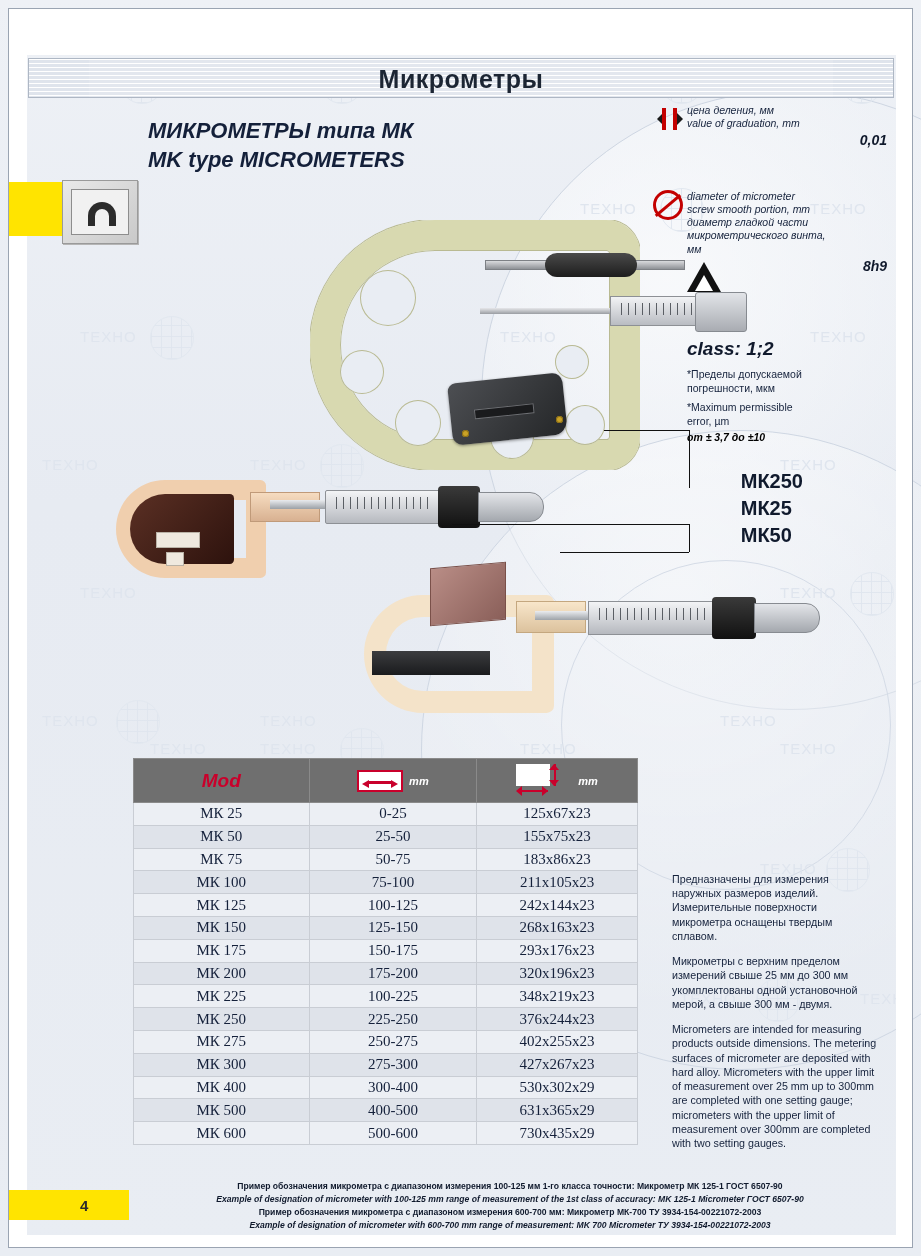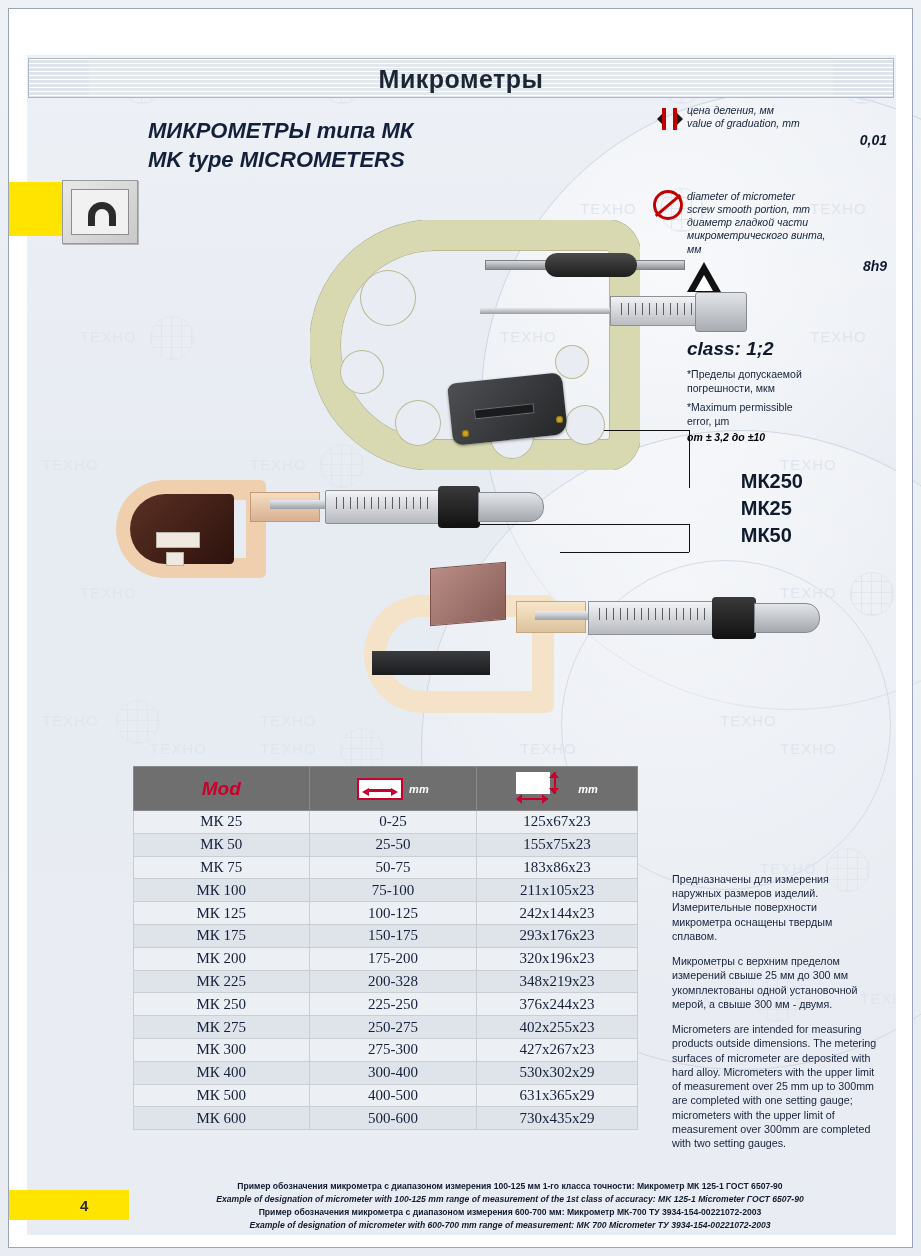--- a/index.html
+++ b/index.html
@@ -253,21 +253,21 @@
   }
   .f3-pad { position:absolute; left:42px; top:86px; width:118px; height:24px; background:linear-gradient(180deg,#3b3c3f,#1a1b1d); }
   .f3-block { position:absolute; left:100px; top:0px; width:76px; height:58px; background:linear-gradient(135deg,#b98d86,#8a5f59); border:1px solid #7a5049; transform:skewY(-5deg); }
   .f3-shoulder { position:absolute; left:186px; top:36px; width:70px; height:32px; background:linear-gradient(180deg,#f8e6ca,#dcc29d); border:1px solid #c4a77f; }
   .f3-rod { position:absolute; left:205px; top:46px; width:64px; height:9px; background:linear-gradient(180deg,#eaecef,#9ea3a9); }
   .f3-barrel { position:absolute; left:258px; top:36px; width:130px; height:34px; background:linear-gradient(180deg,#f3f4f6,#b6b9bf); border:1px solid #8d9095; }
   .f3-thimble { position:absolute; left:382px; top:32px; width:44px; height:42px; background:linear-gradient(180deg,#3a3a3a,#111); border-radius:4px; }
   .f3-tail { position:absolute; left:424px; top:38px; width:66px; height:30px; background:linear-gradient(180deg,#e3e5e9,#a4a8ae); border:1px solid #878b91; border-radius:0 14px 14px 0; }
 
   
-  .table-wrap { position:absolute; left:133px; top:758px; width:505px;margin-top:8px; }
+  .table-wrap { position:absolute; left:133px; top:758px; width:505px; }
   table { border-collapse:collapse; width:100%; }
   thead th {
     background:#6f6f6f; color:#fff; height:44px; border:1px solid #8a8a8a;
     font-weight:bold; font-size:13px; padding:0 6px;
   }
   thead th.mod { width:176px; }
   thead th.rng { width:168px; }
   thead th.dim { width:161px; }
   .mod-word { color:#c9002b; font-size:19px; font-weight:bold; font-style:italic; }
   .hdr-ico { display:flex; align-items:center; justify-content:center; gap:6px; }
@@ -481,21 +481,21 @@
       <div class="ico-tri-in"></div>
     </div>
   </div>
 
   <div class="spec" style="top:338px;">
     <div class="class-line">class: 1;2</div>
     <div class="err-list" style="white-space:pre-line;">*Пределы допускаемой
 погрешности, мкм</div>
     <div class="err-list" style="white-space:pre-line; margin-top:6px;">*Maximum permissible
 error, µm</div>
-    <div class="err-val">от ± 3,2 до ±10</div>
+    <div class="err-val">от ± 3,7 до ±10</div>
   </div>
 
   <div class="leader" style="left:604px; top:430px; width:85px; height:0;"></div>
   <div class="leader" style="left:689px; top:430px; width:0; height:58px;"></div>
   <div class="leader" style="left:452px; top:524px; width:237px; height:0;"></div>
   <div class="leader" style="left:689px; top:524px; width:0; height:28px;"></div>
   <div class="leader" style="left:560px; top:552px; width:129px; height:0;"></div>
 
   <div class="model-labels">
     <div>МК250</div>
@@ -554,32 +554,37 @@
             <td>МК 100</td>
             <td>75-100</td>
             <td>211x105x23</td>
           </tr>
         <tr>
             <td>МК 125</td>
             <td>100-125</td>
             <td>242x144x23</td>
           </tr>
         <tr>
+            <td>МК 150</td>
+            <td>125-150</td>
+            <td>268x163x23</td>
+          </tr>
+        <tr>
             <td>МК 175</td>
             <td>150-175</td>
             <td>293x176x23</td>
           </tr>
         <tr>
             <td>МК 200</td>
             <td>175-200</td>
             <td>320x196x23</td>
           </tr>
         <tr>
             <td>МК 225</td>
-            <td>200-328</td>
+            <td>100-225</td>
             <td>348x219x23</td>
           </tr>
         <tr>
             <td>МК 250</td>
             <td>225-250</td>
             <td>376x244x23</td>
           </tr>
         <tr>
             <td>МК 275</td>
             <td>250-275</td>

